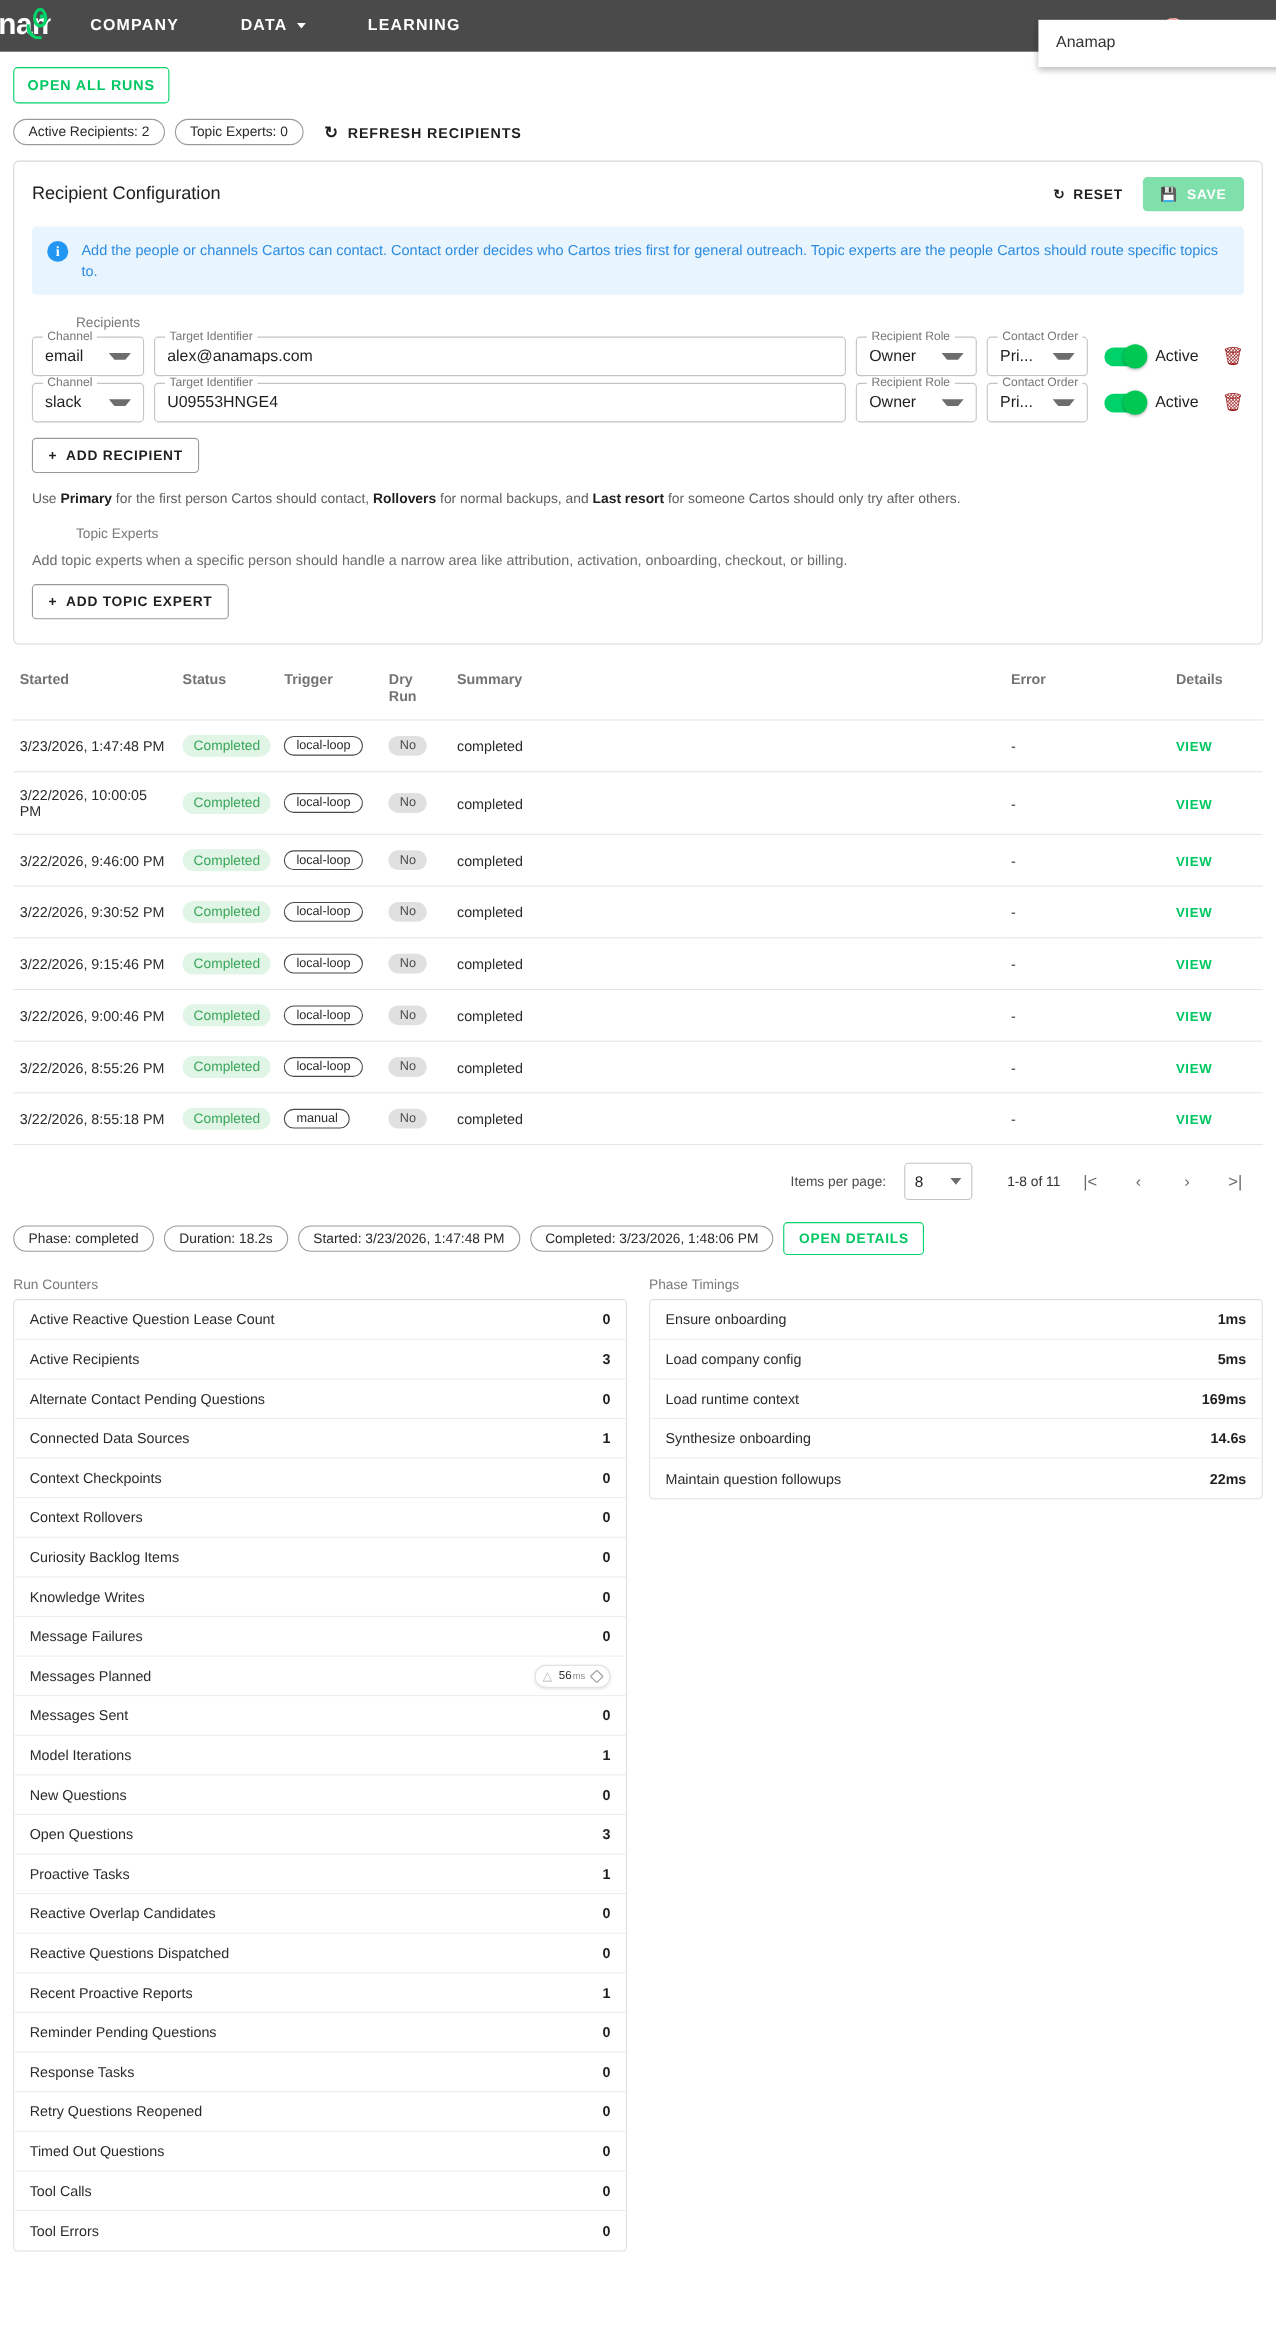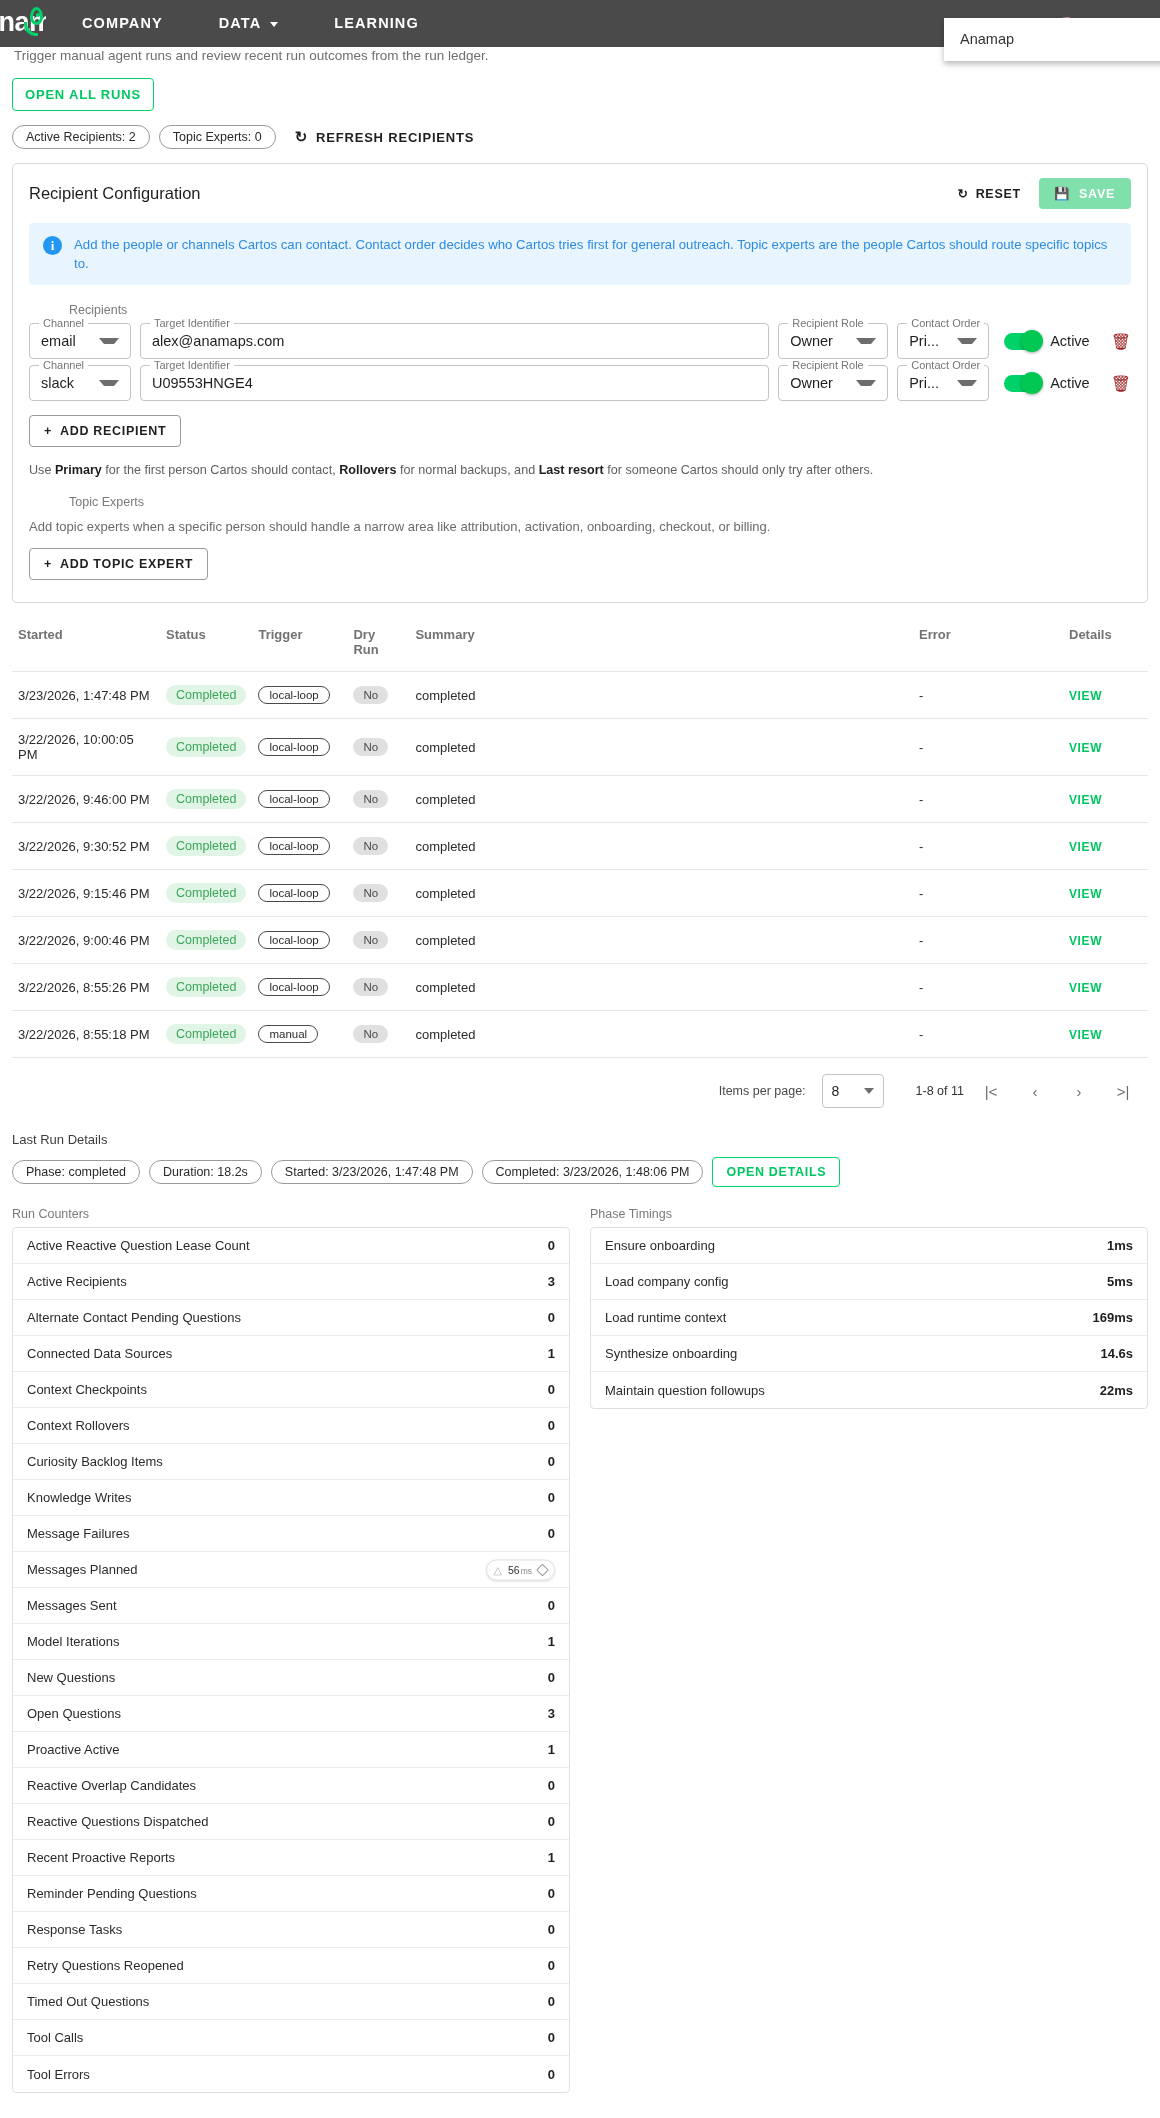--- a/index.html
+++ b/index.html
@@ -342,21 +342,20 @@
     </div>
     <div class="notif-badge">1</div>
     <div class="user-flyout">
       <span>Anamap</span>
     </div>
   </div>
 </div>
 
 <div class="page">
 
-  <div class="subtitle-cut">Trigger manual agent runs and review recent run outcomes from the run ledger.</div>
 
   <button class="btn-outline-green">OPEN ALL RUNS</button>
 
   <div class="chiprow">
     <span class="chip">Active Recipients: 2</span>
     <span class="chip">Topic Experts: 0</span>
     <div class="chip-action">
       <span class="refresh-glyph">↻</span>
       <span>REFRESH RECIPIENTS</span>
     </div>
@@ -556,21 +555,20 @@
       <span class="arrow"></span>
     </div>
     <span class="pp-range">1-8 of 11</span>
     <div class="pp-btn">|&lt;</div>
     <div class="pp-btn">‹</div>
     <div class="pp-btn">›</div>
     <div class="pp-btn">&gt;|</div>
   </div>
 
   
-  <div class="lrd-label">Last Run Details</div>
   <div class="lrd-chips">
     <span class="chip">Phase: completed</span>
     <span class="chip">Duration: 18.2s</span>
     <span class="chip">Started: 3/23/2026, 1:47:48 PM</span>
     <span class="chip">Completed: 3/23/2026, 1:48:06 PM</span>
     <button class="btn-open-details">OPEN DETAILS</button>
   </div>
 
   
   <div class="panels">
@@ -631,21 +629,21 @@
           </div>
           <div class="panel-row">
             <span>New Questions</span>
             <span class="rv">0</span>
           </div>
           <div class="panel-row">
             <span>Open Questions</span>
             <span class="rv">3</span>
           </div>
           <div class="panel-row">
-            <span>Proactive Active</span>
+            <span>Proactive Tasks</span>
             <span class="rv">1</span>
           </div>
           <div class="panel-row">
             <span>Reactive Overlap Candidates</span>
             <span class="rv">0</span>
           </div>
           <div class="panel-row">
             <span>Reactive Questions Dispatched</span>
             <span class="rv">0</span>
           </div>

